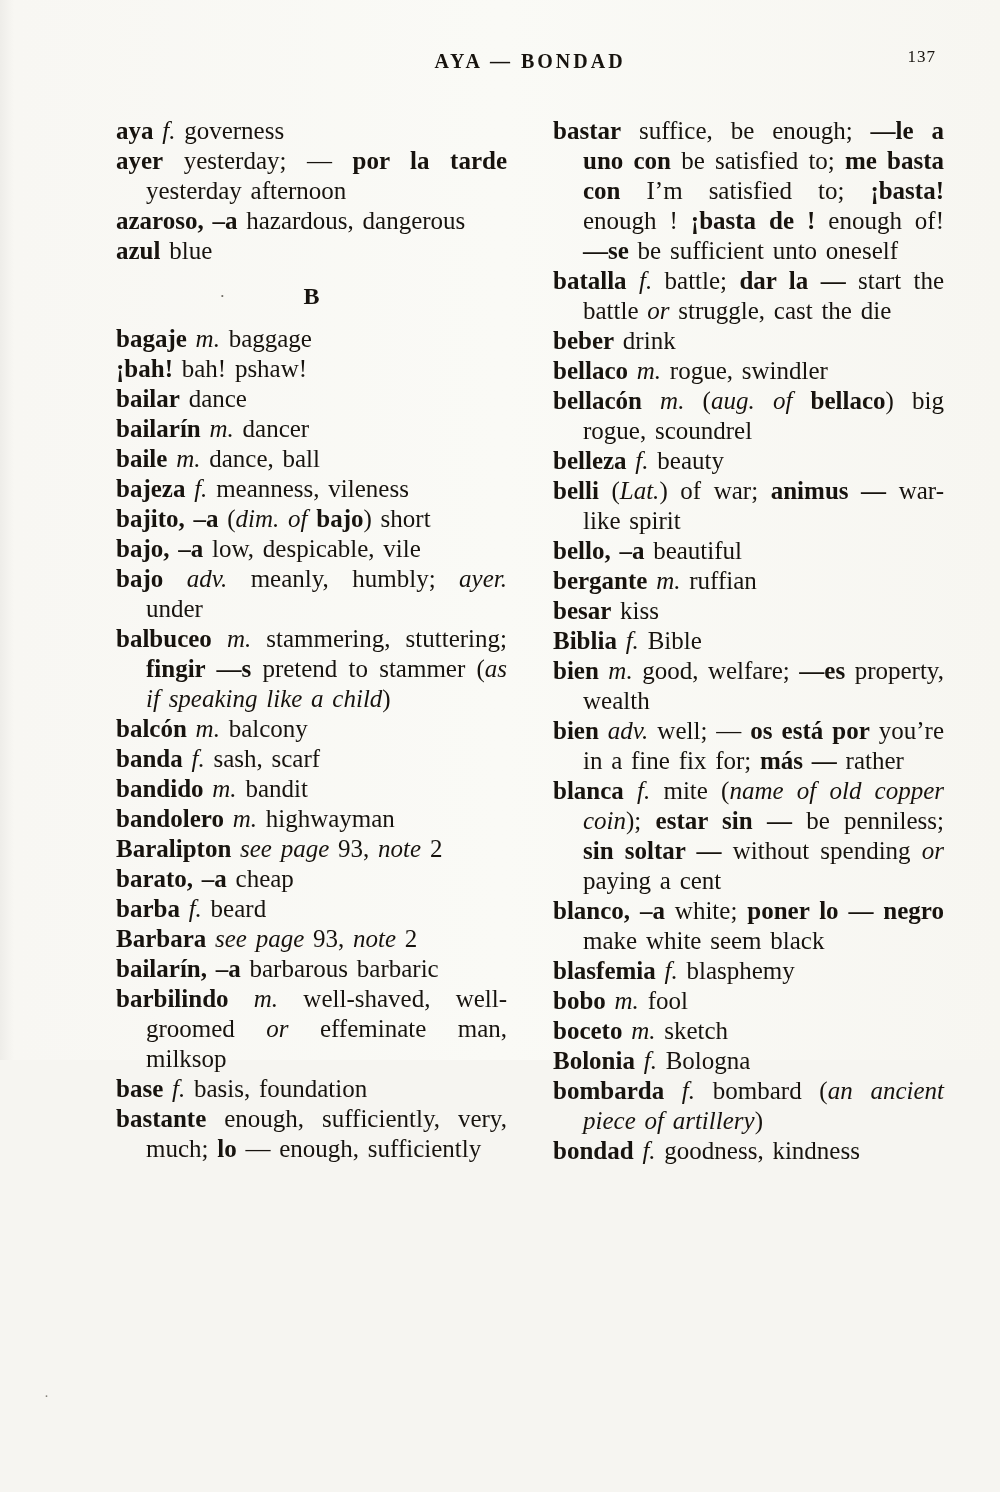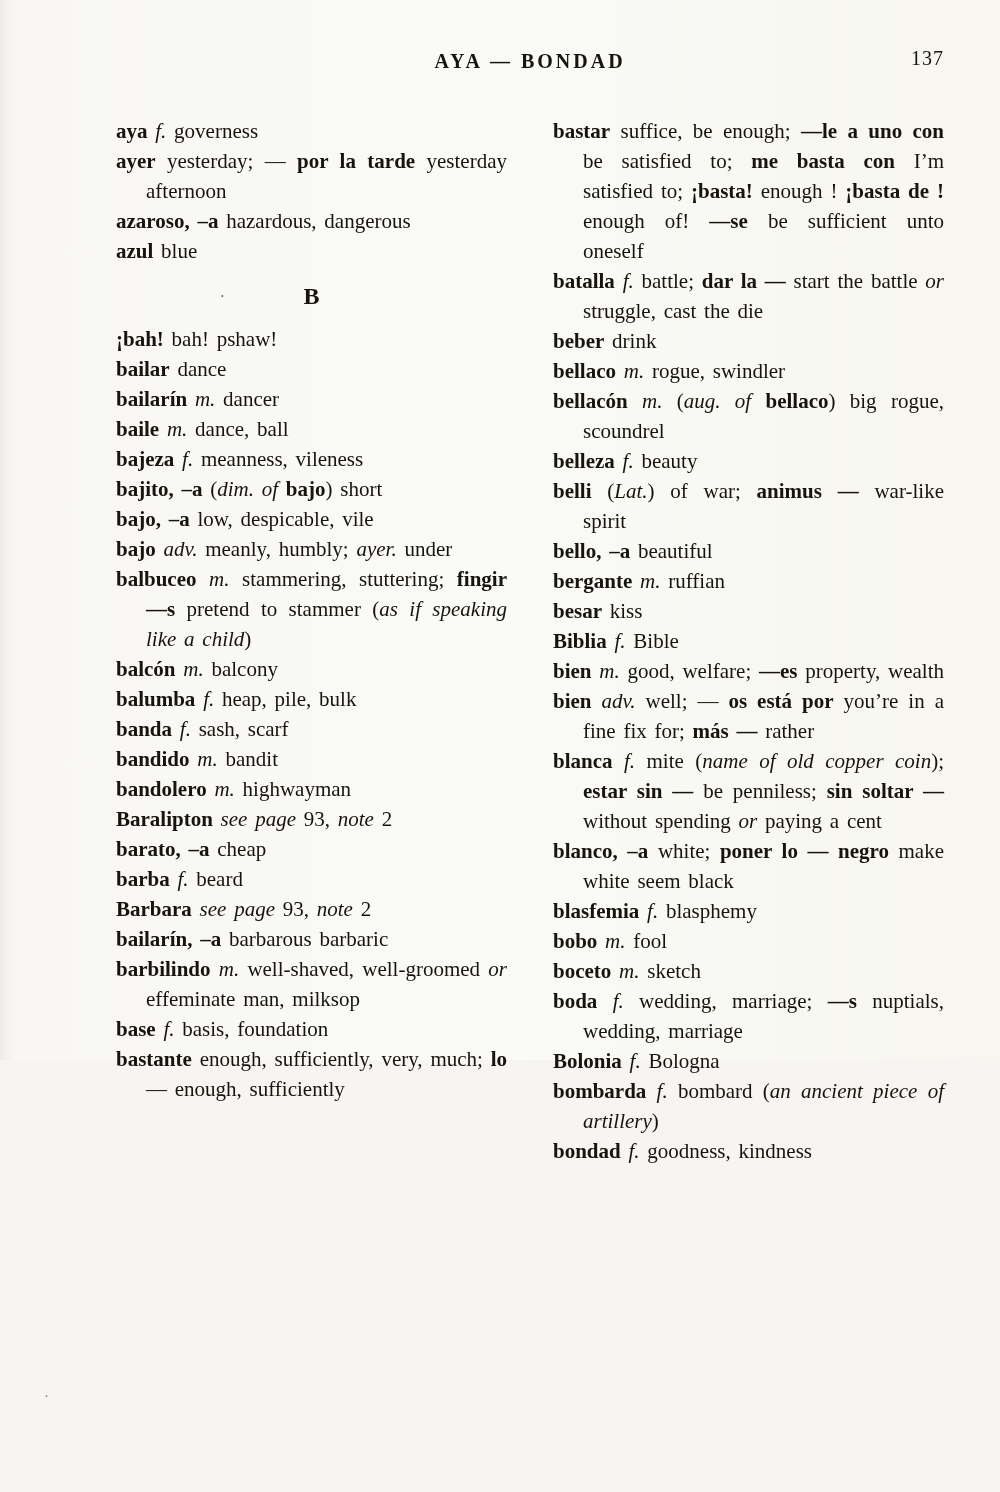--- a/index.html
+++ b/index.html
@@ -27,35 +27,35 @@
   .page-header { position: relative; height: 34px; }
   .header-title {
     display: block;
     text-align: center;
     font-weight: bold;
     font-size: 20px;
     letter-spacing: 3px;
   }
   .page-number {
     position: absolute;
-    right: 0;
+    right: 8px;
     top: -3px;
-    font-size: 20px;
+    font-size: 17px;
     letter-spacing: 1px;
     font-weight: normal;
   }
   .columns {
     display: flex;
     gap: 46px;
     margin-top: 32px;
   }
   .column { flex: 1 1 0; min-width: 0; }
   .entry {
     margin: 0;
-    font-size: 21px;
+    font-size: 25px;
     line-height: 30px;
     text-align: justify;
     text-indent: -30px;
     padding-left: 30px;
     word-spacing: 2.5px;
     hyphens: none;
   }
   .seg-b { font-weight: bold; }
   .seg-i { font-style: italic; }
   .section-heading {
@@ -94,31 +94,31 @@
       <span class="header-title">AYA — BONDAD</span>
       <span class="page-number">137</span>
     </header>
     <main class="columns">
       <section class="column" id="col-left">
           <p class="entry"><span class="seg-b">aya </span><span class="seg-i">f.</span><span class="seg-n"> governess</span></p>
           <p class="entry"><span class="seg-b">ayer</span><span class="seg-n"> yesterday; — </span><span class="seg-b">por la tarde</span><span class="seg-n"> yesterday afternoon</span></p>
           <p class="entry"><span class="seg-b">azaroso, –a</span><span class="seg-n"> hazardous, dangerous</span></p>
           <p class="entry"><span class="seg-b">azul</span><span class="seg-n"> blue</span></p>
           <div class="section-heading">B</div>
+          <p class="entry"><span class="seg-b">bagaje </span><span class="seg-i">m.</span><span class="seg-n"> baggage</span></p>
           <p class="entry"><span class="seg-b">¡bah!</span><span class="seg-n"> bah! pshaw!</span></p>
           <p class="entry"><span class="seg-b">bailar</span><span class="seg-n"> dance</span></p>
           <p class="entry"><span class="seg-b">bailarín </span><span class="seg-i">m.</span><span class="seg-n"> dancer</span></p>
           <p class="entry"><span class="seg-b">baile </span><span class="seg-i">m.</span><span class="seg-n"> dance, ball</span></p>
           <p class="entry"><span class="seg-b">bajeza </span><span class="seg-i">f.</span><span class="seg-n"> meanness, vileness</span></p>
           <p class="entry"><span class="seg-b">bajito, –a</span><span class="seg-n"> (</span><span class="seg-i">dim. of</span><span class="seg-n"> </span><span class="seg-b">bajo</span><span class="seg-n">) short</span></p>
           <p class="entry"><span class="seg-b">bajo, –a</span><span class="seg-n"> low, despicable, vile</span></p>
           <p class="entry"><span class="seg-b">bajo </span><span class="seg-i">adv.</span><span class="seg-n"> meanly, humbly; </span><span class="seg-i">ayer.</span><span class="seg-n"> under</span></p>
           <p class="entry"><span class="seg-b">balbuceo </span><span class="seg-i">m.</span><span class="seg-n"> stammering, stuttering; </span><span class="seg-b">fingir —s</span><span class="seg-n"> pretend to stammer (</span><span class="seg-i">as if speaking like a child</span><span class="seg-n">)</span></p>
           <p class="entry"><span class="seg-b">balcón </span><span class="seg-i">m.</span><span class="seg-n"> balcony</span></p>
-          <p class="entry"><span class="seg-b">balumba </span><span class="seg-i">f.</span><span class="seg-n"> heap, pile, bulk</span></p>
           <p class="entry"><span class="seg-b">banda </span><span class="seg-i">f.</span><span class="seg-n"> sash, scarf</span></p>
           <p class="entry"><span class="seg-b">bandido </span><span class="seg-i">m.</span><span class="seg-n"> bandit</span></p>
           <p class="entry"><span class="seg-b">bandolero </span><span class="seg-i">m.</span><span class="seg-n"> highwayman</span></p>
           <p class="entry"><span class="seg-b">Baralipton </span><span class="seg-i">see page</span><span class="seg-n"> 93, </span><span class="seg-i">note</span><span class="seg-n"> 2</span></p>
           <p class="entry"><span class="seg-b">barato, –a</span><span class="seg-n"> cheap</span></p>
           <p class="entry"><span class="seg-b">barba </span><span class="seg-i">f.</span><span class="seg-n"> beard</span></p>
           <p class="entry"><span class="seg-b">Barbara </span><span class="seg-i">see page</span><span class="seg-n"> 93, </span><span class="seg-i">note</span><span class="seg-n"> 2</span></p>
           <p class="entry"><span class="seg-b">bailarín, –a</span><span class="seg-n"> barbarous barbaric</span></p>
           <p class="entry"><span class="seg-b">barbilindo </span><span class="seg-i">m.</span><span class="seg-n"> well-shaved, well-groomed </span><span class="seg-i">or</span><span class="seg-n"> effeminate man, milksop</span></p>
           <p class="entry"><span class="seg-b">base </span><span class="seg-i">f.</span><span class="seg-n"> basis, foundation</span></p>
@@ -136,20 +136,19 @@
           <p class="entry"><span class="seg-b">bergante </span><span class="seg-i">m.</span><span class="seg-n"> ruffian</span></p>
           <p class="entry"><span class="seg-b">besar</span><span class="seg-n"> kiss</span></p>
           <p class="entry"><span class="seg-b">Biblia </span><span class="seg-i">f.</span><span class="seg-n"> Bible</span></p>
           <p class="entry"><span class="seg-b">bien </span><span class="seg-i">m.</span><span class="seg-n"> good, welfare; </span><span class="seg-b">—es</span><span class="seg-n"> property, wealth</span></p>
           <p class="entry"><span class="seg-b">bien </span><span class="seg-i">adv.</span><span class="seg-n"> well; — </span><span class="seg-b">os está por</span><span class="seg-n"> you’re in a fine fix for; </span><span class="seg-b">más —</span><span class="seg-n"> rather</span></p>
           <p class="entry"><span class="seg-b">blanca </span><span class="seg-i">f.</span><span class="seg-n"> mite (</span><span class="seg-i">name of old copper coin</span><span class="seg-n">); </span><span class="seg-b">estar sin —</span><span class="seg-n"> be penniless; </span><span class="seg-b">sin soltar —</span><span class="seg-n"> without spending </span><span class="seg-i">or</span><span class="seg-n"> paying a cent</span></p>
           <p class="entry"><span class="seg-b">blanco, –a</span><span class="seg-n"> white; </span><span class="seg-b">poner lo — negro</span><span class="seg-n"> make white seem black</span></p>
           <p class="entry"><span class="seg-b">blasfemia </span><span class="seg-i">f.</span><span class="seg-n"> blasphemy</span></p>
           <p class="entry"><span class="seg-b">bobo </span><span class="seg-i">m.</span><span class="seg-n"> fool</span></p>
           <p class="entry"><span class="seg-b">boceto </span><span class="seg-i">m.</span><span class="seg-n"> sketch</span></p>
-          <p class="entry"><span class="seg-b">boda </span><span class="seg-i">f.</span><span class="seg-n"> wedding, marriage; </span><span class="seg-b">—s</span><span class="seg-n"> nuptials, wedding, marriage</span></p>
           <p class="entry"><span class="seg-b">Bolonia </span><span class="seg-i">f.</span><span class="seg-n"> Bologna</span></p>
           <p class="entry"><span class="seg-b">bombarda </span><span class="seg-i">f.</span><span class="seg-n"> bombard (</span><span class="seg-i">an ancient piece of artillery</span><span class="seg-n">)</span></p>
           <p class="entry"><span class="seg-b">bondad </span><span class="seg-i">f.</span><span class="seg-n"> goodness, kindness</span></p>
         </section>
     </main>
   </div>
 </div>
 
 </body></html>

